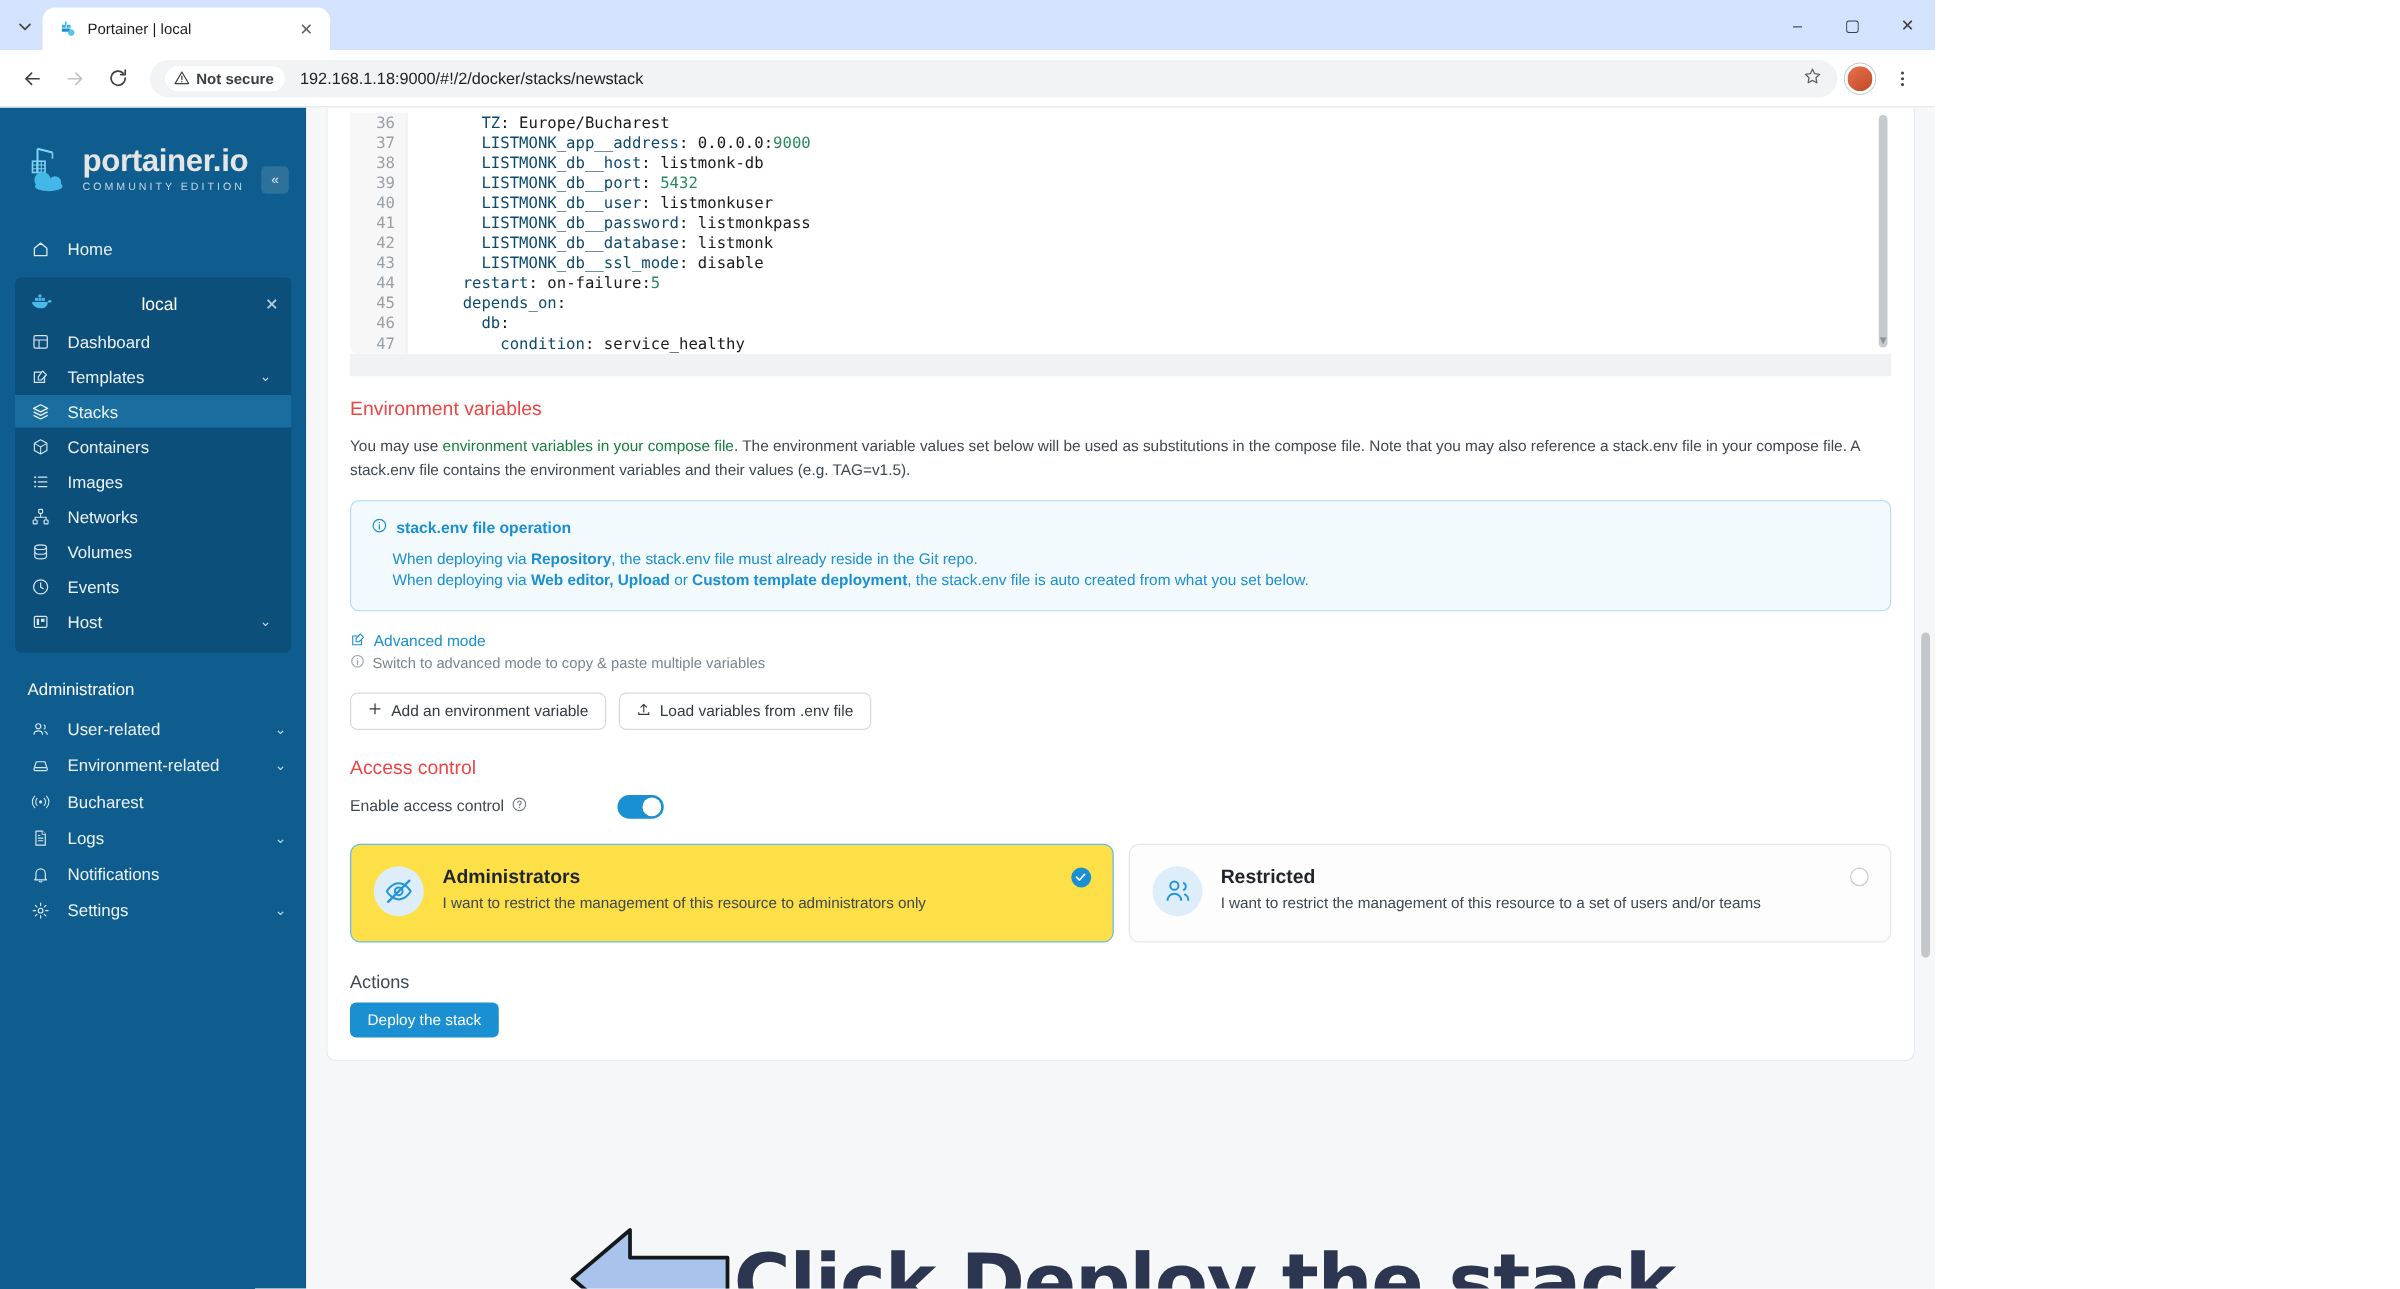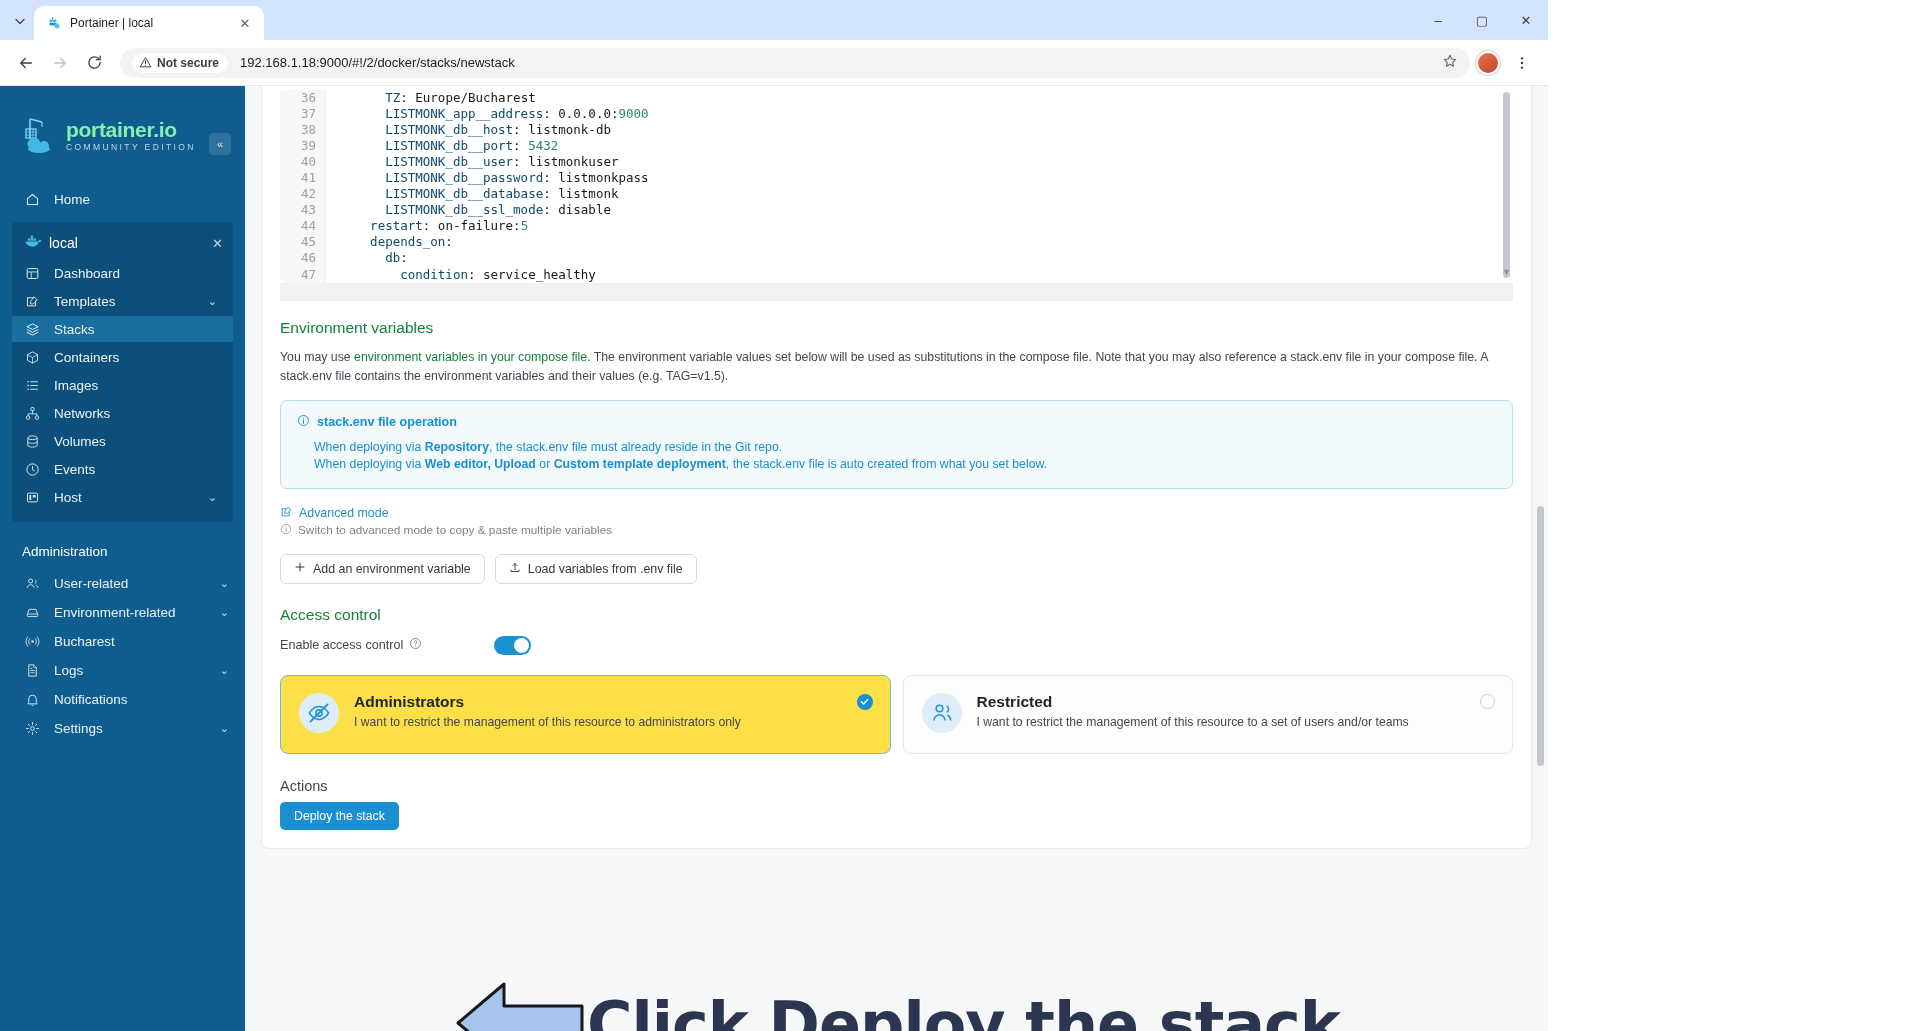--- a/index.html
+++ b/index.html
@@ -74,21 +74,21 @@
 
   
   .sidebar {
     width: 245px; flex: 0 0 245px; background: #0f5d8e;
     color: #fff; position: relative; padding-top: 16px;
     font-size: 13.5px;
   }
   .brand { display: flex; align-items: center; gap: 10px; padding: 14px 0 18px 22px; }
   .brand-logo { width: 34px; height: 38px; flex: 0 0 34px; }
   .brand-text { line-height: 1; }
-  .brand-name { font-size: 21px; font-weight: 600; letter-spacing: -0.3px; color:#86efac; }
+  .brand-name { font-size: 25px; font-weight: 600; letter-spacing: -0.3px; color:#e5e5e5;text-align:center; }
   .brand-sub { font-size: 8.5px; letter-spacing: 2.4px; color: #c3d6e4; margin-top: 3px; }
   .collapse-btn {
     position: absolute; right: 14px; top: 47px; width: 22px; height: 22px;
     border-radius: 4px; background: rgba(255,255,255,0.13);
     display: flex; align-items: center; justify-content: center;
     font-size: 11px; color: #e3eef6;
   }
   .nav-item {
     display: flex; align-items: center; gap: 13px; height: 26px;
     padding: 0 16px 0 24px; margin: 3px 0; color: #eaf2f8;
@@ -96,21 +96,21 @@
   }
   .nav-item .ico { width: 17px; flex: 0 0 17px; display:flex; align-items:center; justify-content:center; opacity: .92;}
   .nav-item .lbl { flex: 1; }
   .nav-item .chev { font-size: 11px; opacity: .85; }
   .env-group {
     background: #0b4f7a; margin: 10px 12px 0 12px; border-radius: 5px;
     padding: 6px 0 10px 0;
   }
   .env-head {
     display: flex; align-items: center; gap: 6px; height: 30px;
-    padding: 0 10px 0 12px; font-size: 14px;
+    padding: 0 10px 0 12px; font-size: 14px; text-align: center;
   }
   .env-head .lbl { flex: 1; font-weight: 400;}
   .env-head .x { opacity: .75; font-size: 13px; }
   .env-group .nav-item { padding-left: 12px; margin: 2px 0; }
   .nav-item.active { background: #1a6e9f; }
   .section-head {
     padding: 22px 0 8px 22px; font-size: 13.5px; color: #fff; font-weight: 400;
   }
   .docker-ico { width:19px;height:19px;flex:0 0 19px; }
 
@@ -146,21 +146,21 @@
   .tok-num { color: #2a8a5c; }
   .editor-scrollbar {
     position: absolute; right: 3px; top: 6px; width: 7px; height: 186px;
     background: #c6c9cd; border-radius: 4px;
   }
   .editor-arrow-dn { position:absolute; right:2px; bottom:6px; font-size:9px; color:#8a9097;}
   .editor-bottom-pad { height: 18px; background: #f1f2f4; }
 
   
   .sec-title {
-    font-size: 15.5px; color: #15803d; margin: 18px 0 11px 0; font-weight: 400;
+    font-size: 15.5px; color: #ef4444; margin: 18px 0 11px 0; font-weight: 400;
   }
   .body-text { font-size: 12.3px; color: #3f4750; line-height: 19px; }
   .lnk { color: #15803d; text-decoration: none; }
 
   .infobox {
     border: 1px solid #b8def5; background: #f2fafe; border-radius: 7px;
     padding: 13px 16px 15px 16px; margin: 14px 0 0 0;
   }
   .infobox-title {
     display: flex; align-items: center; gap: 7px; font-size: 12.6px;

